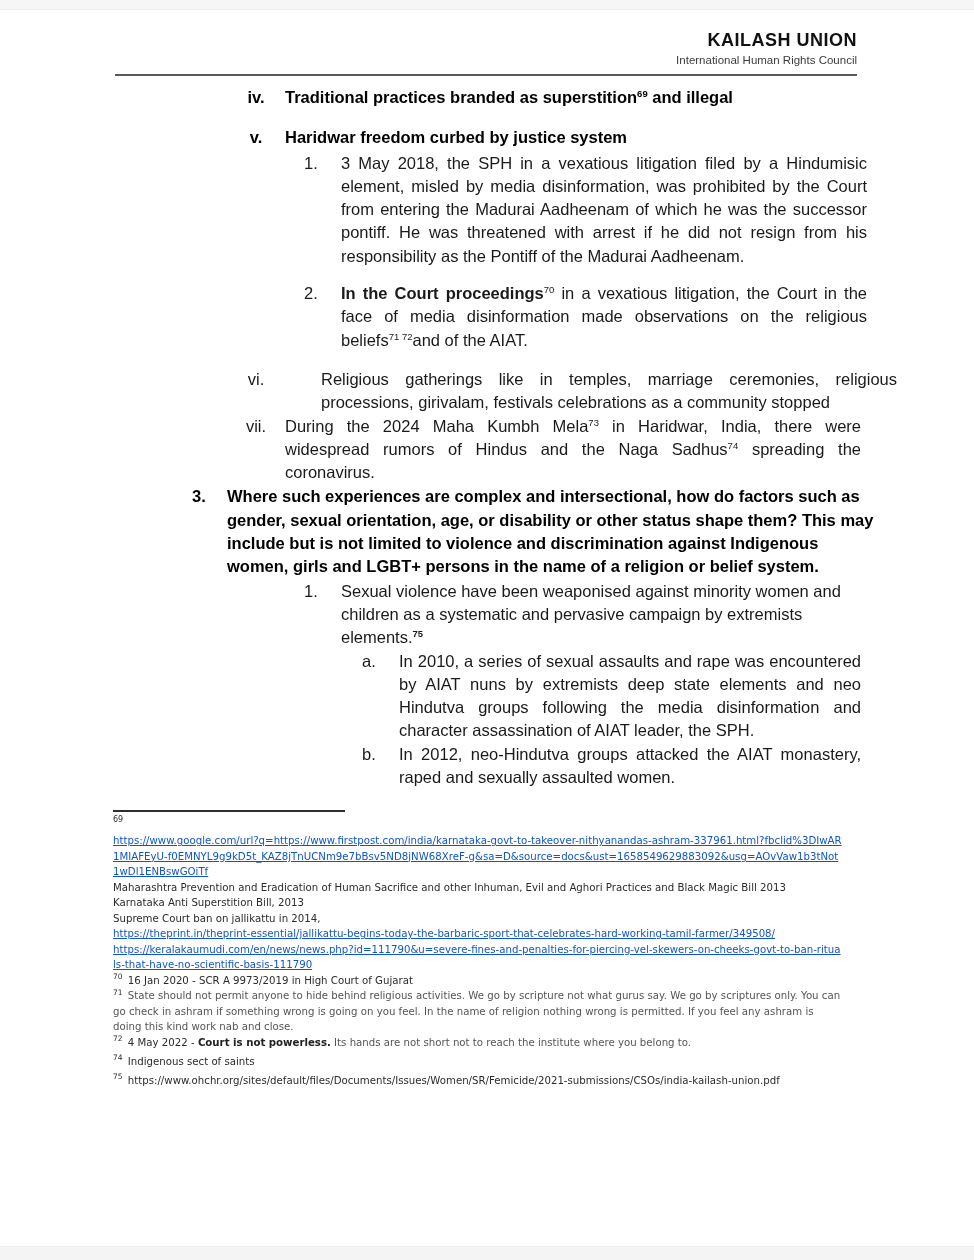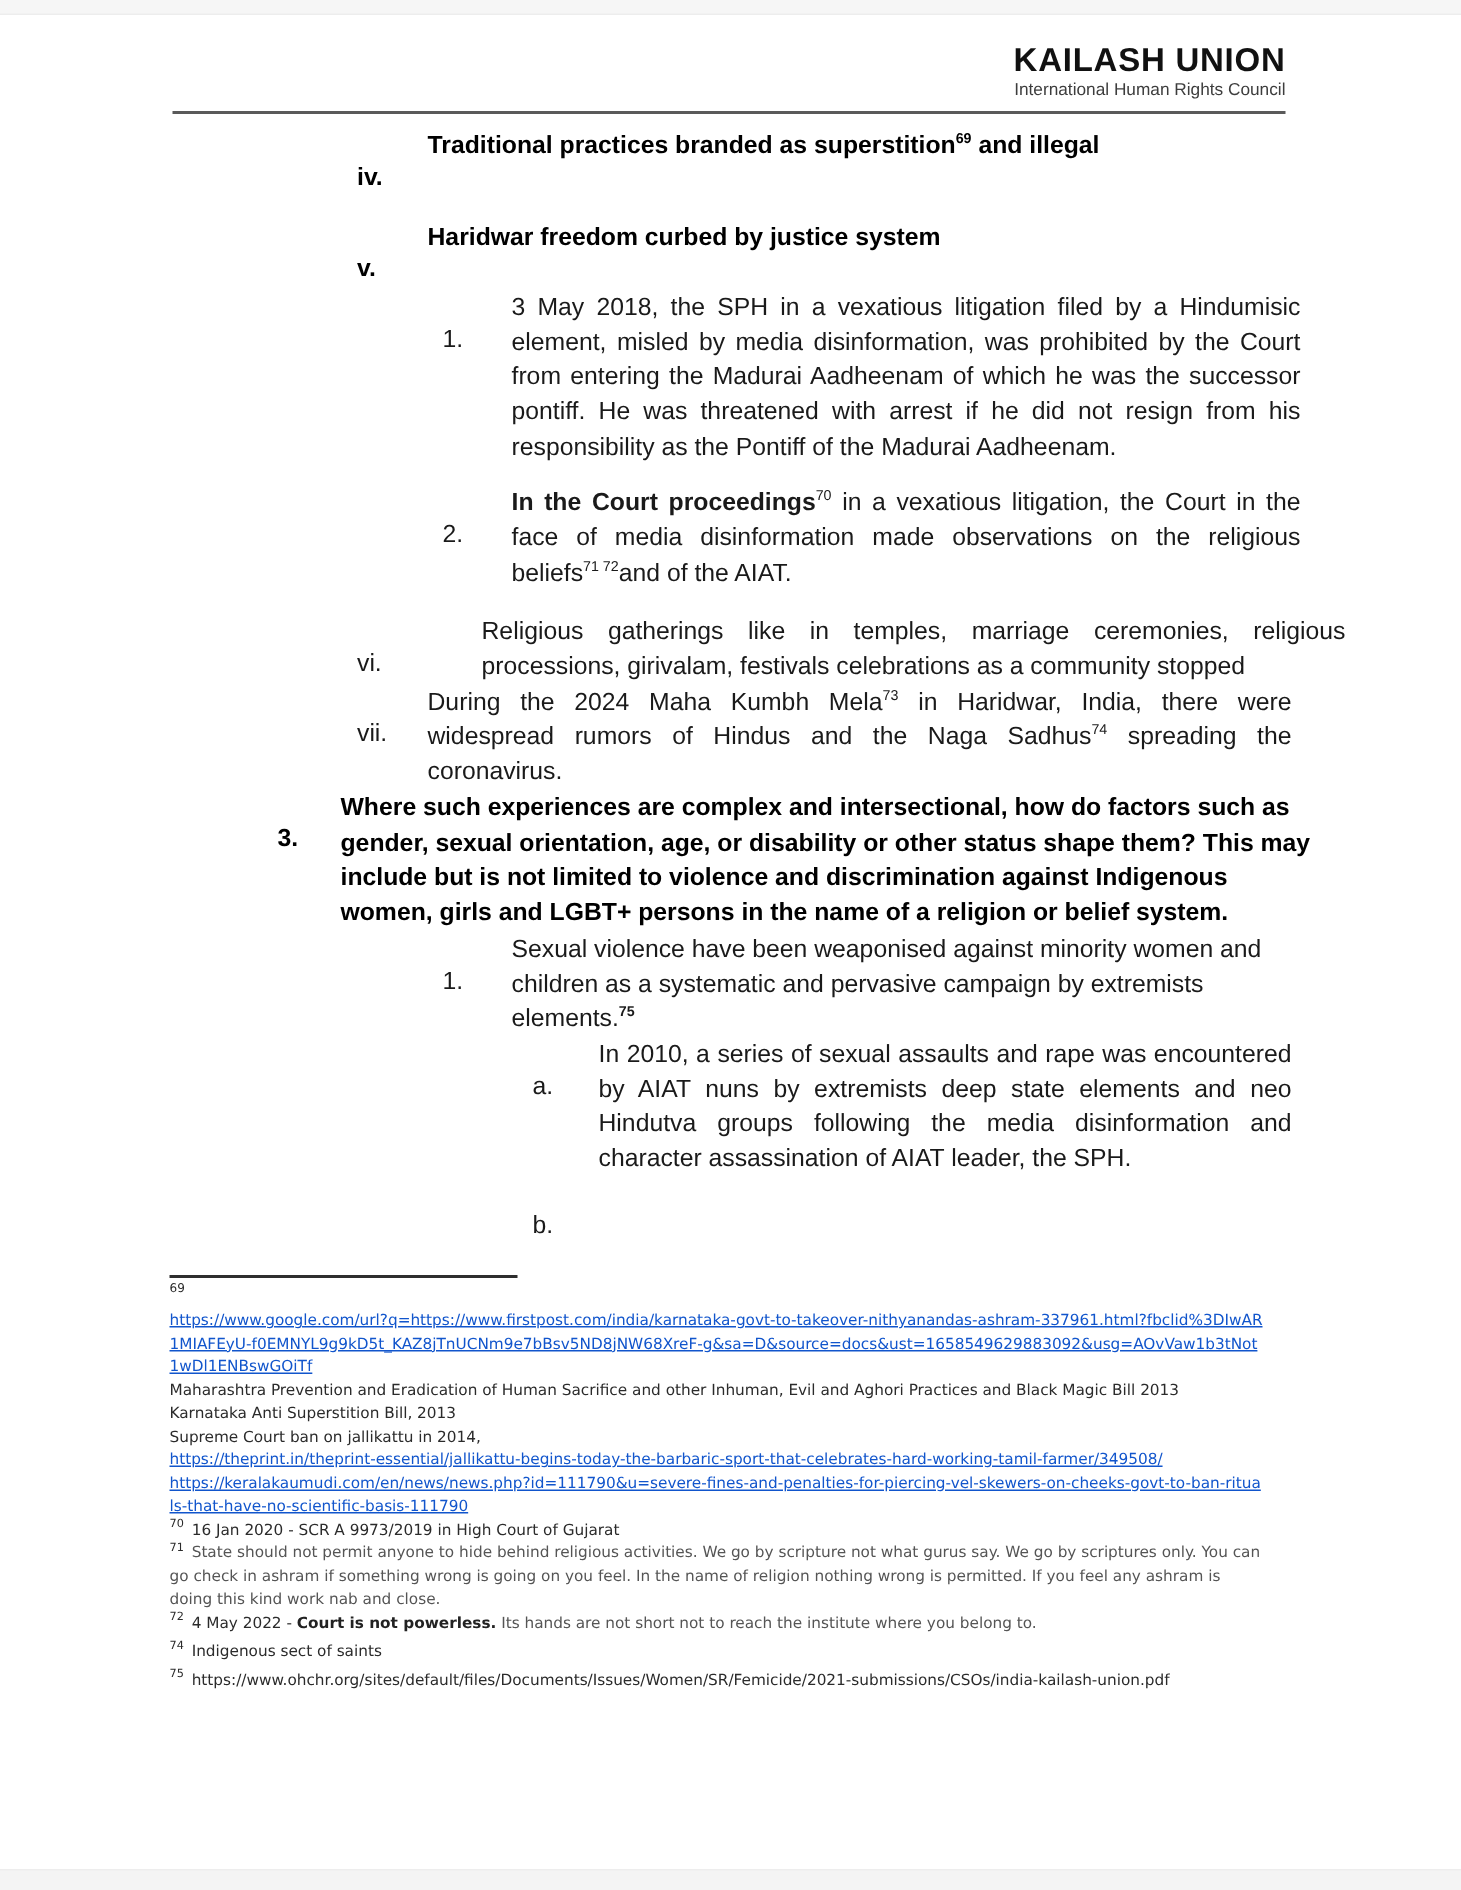--- a/index.html
+++ b/index.html
@@ -3,28 +3,28 @@
 <meta charset="utf-8">
 <style>
   html,body{margin:0;padding:0;background:#e9e9e9;}
   .viewport{width:974px;height:1260px;background:#ffffff;position:relative;overflow:hidden;
             font-family:"Liberation Sans",sans-serif;color:#1a1a1a;}
   .edge-top{position:absolute;top:0;left:0;width:974px;height:9px;background:#f6f6f6;border-bottom:1px solid #ededed;}
   .edge-bottom{position:absolute;bottom:0;left:0;width:974px;height:13px;background:#f4f4f4;border-top:1px solid #ededed;}
 
   
   header{padding:30px 117px 0 115px;text-align:right;}
-  .org-name{font-size:22px;font-weight:bold;letter-spacing:.5px;line-height:20px;color:#111;}
+  .org-name{font-size:18px;font-weight:bold;letter-spacing:.5px;line-height:20px;color:#111;}
   .org-subtitle{font-size:11.5px;color:#3d3d3d;line-height:13px;margin-top:4px;}
   .header-rule{margin:7px 117px 0 115px;border-top:2px solid #5a5a5a;}
 
   
   main{margin-top:10px;}
   .item{display:flex;font-size:16.5px;line-height:23.3px;}
-  .item .marker{flex:0 0 auto;text-align:left;box-sizing:border-box;white-space:pre;margin-top:21px;}
+  .item .marker{flex:0 0 auto;text-align:center;box-sizing:border-box;white-space:pre;}
   .item .text{flex:0 0 auto;}
   .item.bold{font-weight:bold;color:#000;}
   .item.justify .text{text-align:justify;}
   .item.roman{padding-left:238px;} .item.roman .marker{width:47px;padding-right:11px;} .item.roman .text{width:576px;}
   .item.num{padding-left:295px;}   .item.num .marker{width:46px;padding-right:14px;}   .item.num .text{width:526px;}
   .item.sec{padding-left:185px;}   .item.sec .marker{width:42px;padding-right:14px;}   .item.sec .text{width:655px;}
   .item.alpha{padding-left:355px;} .item.alpha .marker{width:44px;padding-right:16px;} .item.alpha .text{width:462px;}
   .item .text.narrow{width:505px;}
   .item sup{font-size:9.5px;vertical-align:super;line-height:0;font-weight:bold;}
   .item.justify sup{font-weight:normal;}
@@ -87,20 +87,21 @@
       <div class="item num" style="margin-top: 1px;">
         <span class="marker">1.</span>
         <span class="text narrow"><span>Sexual violence have been weaponised against minority women and children as a systematic and pervasive campaign by extremists elements.</span><sup>75</sup></span>
       </div>
       <div class="item alpha justify" style="margin-top: 0px;">
         <span class="marker">a.</span>
         <span class="text"><span>In 2010, a series of sexual assaults and rape was encountered by AIAT nuns by extremists deep state elements and neo Hindutva groups following the media disinformation and character assassination of AIAT leader, the SPH.</span></span>
       </div>
       <div class="item alpha justify" style="margin-top: 0px;">
         <span class="marker">b.</span>
+        <span class="text"><span>In 2012, neo-Hindutva groups attacked the AIAT monastery, raped and sexually assaulted women.</span></span>
       </div>
     </main>
 
   <div class="fn-sep"></div>
   <section id="footnote-list" class="footnotes">
       <div class="fn-line dark fn-marker-line"><sup class="fn-sup" style="font-size: 8px;">69</sup></div>
       <div class="fn-line dark"><a href="#" class="fn-link">https://www.google.com/url?q=https://www.firstpost.com/india/karnataka-govt-to-takeover-nithyanandas-ashram-337961.html?fbclid%3DIwAR1MIAFEyU-f0EMNYL9g9kD5t_KAZ8jTnUCNm9e7bBsv5ND8jNW68XreF-g&amp;sa=D&amp;source=docs&amp;ust=1658549629883092&amp;usg=AOvVaw1b3tNot1wDl1ENBswGOiTf</a></div>
       <div class="fn-line dark"><span>Maharashtra Prevention and Eradication of Human Sacrifice and other Inhuman, Evil and Aghori Practices and Black Magic Bill 2013</span></div>
       <div class="fn-line dark"><span>Karnataka Anti Superstition Bill, 2013</span></div>
       <div class="fn-line dark"><span>Supreme Court ban on jallikattu in 2014,</span></div>

